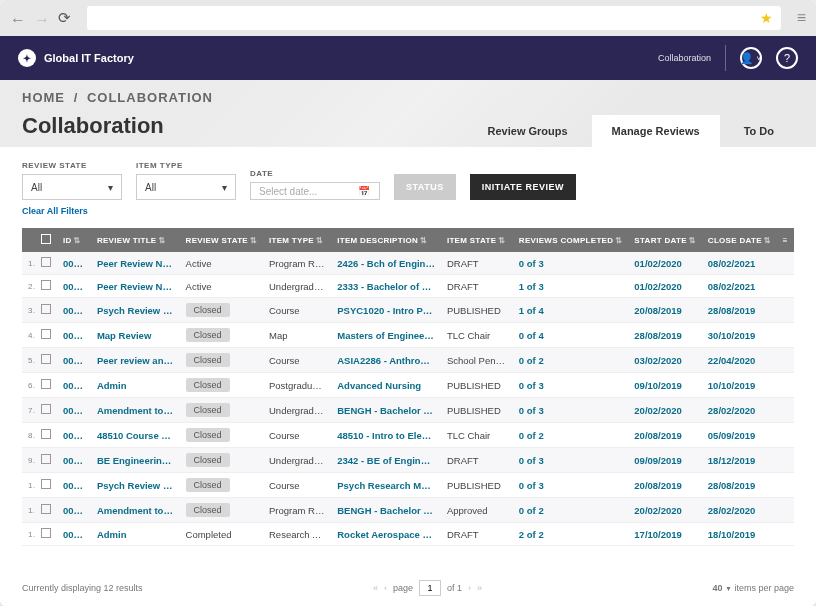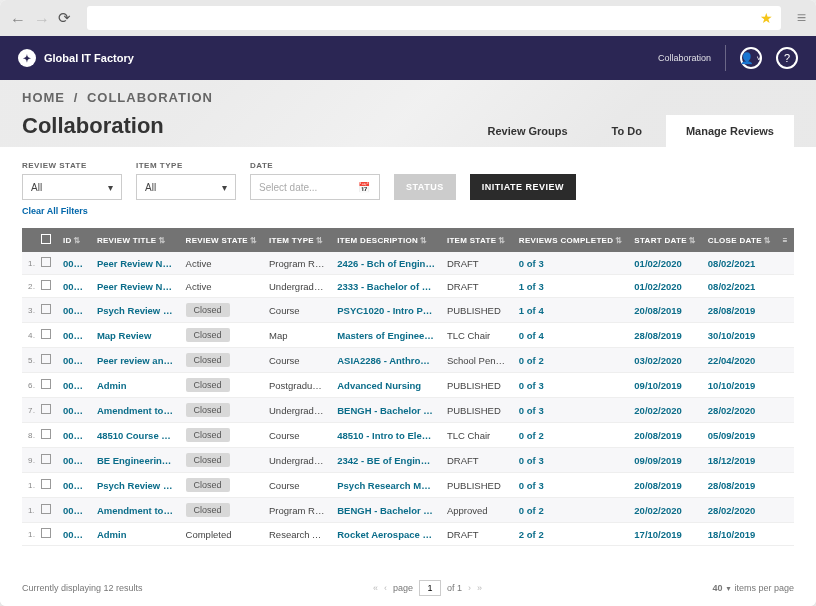--- a/index.html
+++ b/index.html
@@ -31,21 +31,21 @@
   .tab.active { background: #fff; }
 
   .content { background: #fff; padding: 14px 22px 10px 22px; flex: 1; overflow: hidden; display: flex; flex-direction: column; }
   .filters { display: flex; gap: 14px; align-items: flex-end; }
   .fcol { display: flex; flex-direction: column; gap: 4px; }
   .flabel { font-size: 8px; font-weight: bold; letter-spacing: 0.5px; color: #666; }
   .search-wrap { display: flex; }
   .search-wrap input { width: 210px; height: 26px; border: 1px solid #ccc; padding: 0 8px; font-size: 10px; color: #888; }
   .search-btn { width: 30px; height: 26px; border: 1px solid #ccc; border-left: none; background: #fff; cursor: pointer; }
   .select { width: 100px; height: 26px; border: 1px solid #ccc; padding: 0 8px; font-size: 10px; display: flex; align-items: center; justify-content: space-between; cursor: pointer; background:#fff;gap:36px; }
-  .date-input { width: 130px; height: 26px; border: 1px solid #ccc; padding: 0 8px; font-size: 10px; color: #aaa; display: flex; align-items: center; justify-content: space-between; cursor: pointer; background:#fff;}
+  .date-input { width: 130px; height: 18px; border: 1px solid #ccc; padding: 0 8px; font-size: 10px; color: #aaa; display: flex; align-items: center; justify-content: space-between; cursor: pointer; background:#fff;}
   .btn { height: 26px; padding: 0 12px; font-size: 9px; font-weight: bold; letter-spacing: 0.5px; border: none; cursor: pointer; }
   .btn-status { background: #ccc; color: #fff; }
   .btn-initiate { background: #2b2b2b; color: #fff; }
   .clear-filters { font-size: 9px; color: #0066aa; font-weight: bold; margin-top: 6px; cursor: pointer; }
 
   .table-wrap { margin-top: 12px; flex: 1; overflow: hidden; }
   table { width: 100%; border-collapse: collapse; font-size: 9.5px; }
   thead th { background: #737373; color: #fff; font-size: 8px; letter-spacing: 0.3px; padding: 6px 6px; text-align: left; font-weight: bold; white-space: nowrap; }
   thead th .sort { opacity: 0.6; font-size: 8px; margin-left: 2px; }
   tbody tr { border-bottom: 1px solid #eee; }
@@ -95,22 +95,22 @@
   <div class="hero">
     <div class="breadcrumb">
       <span>HOME</span>
       <span style="margin:0 4px">/</span>
       <span>COLLABORATION</span>
     </div>
     <div class="hero-row">
       <div class="page-title">Collaboration</div>
       <div class="tabs">
         <div class="tab">Review Groups</div>
+        <div class="tab active">Manage Reviews</div>
         <div class="tab">To Do</div>
-        <div class="tab active">Manage Reviews</div>
       </div>
     </div>
   </div>
 
   <div class="content">
     <div class="filters">
       <div class="fcol">
         <div class="flabel">REVIEW STATE</div>
         <div class="select">
           <span>All</span>

